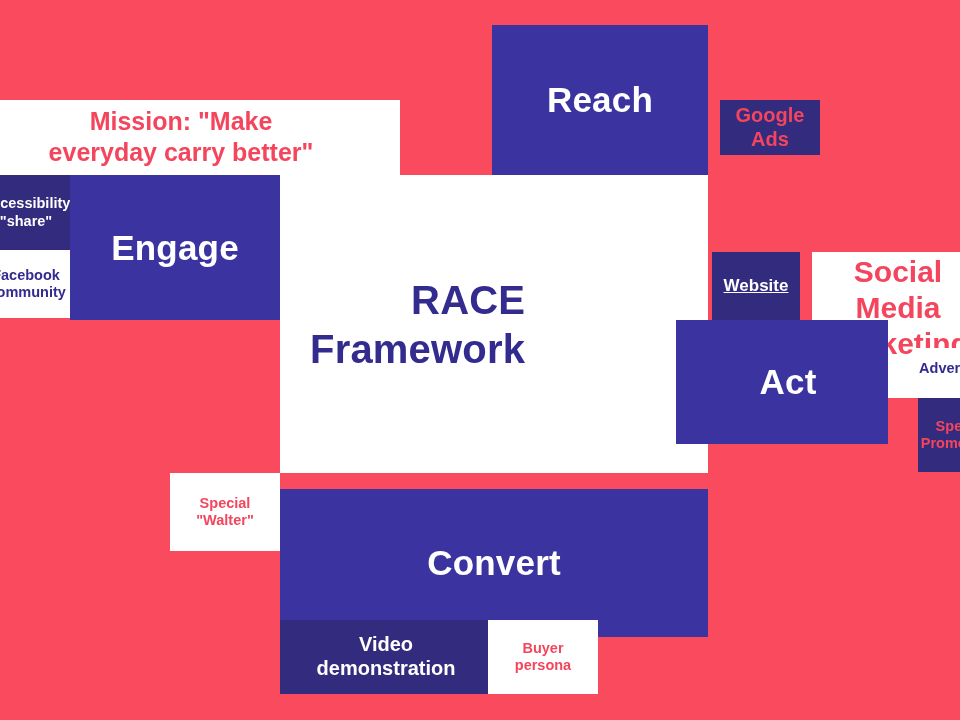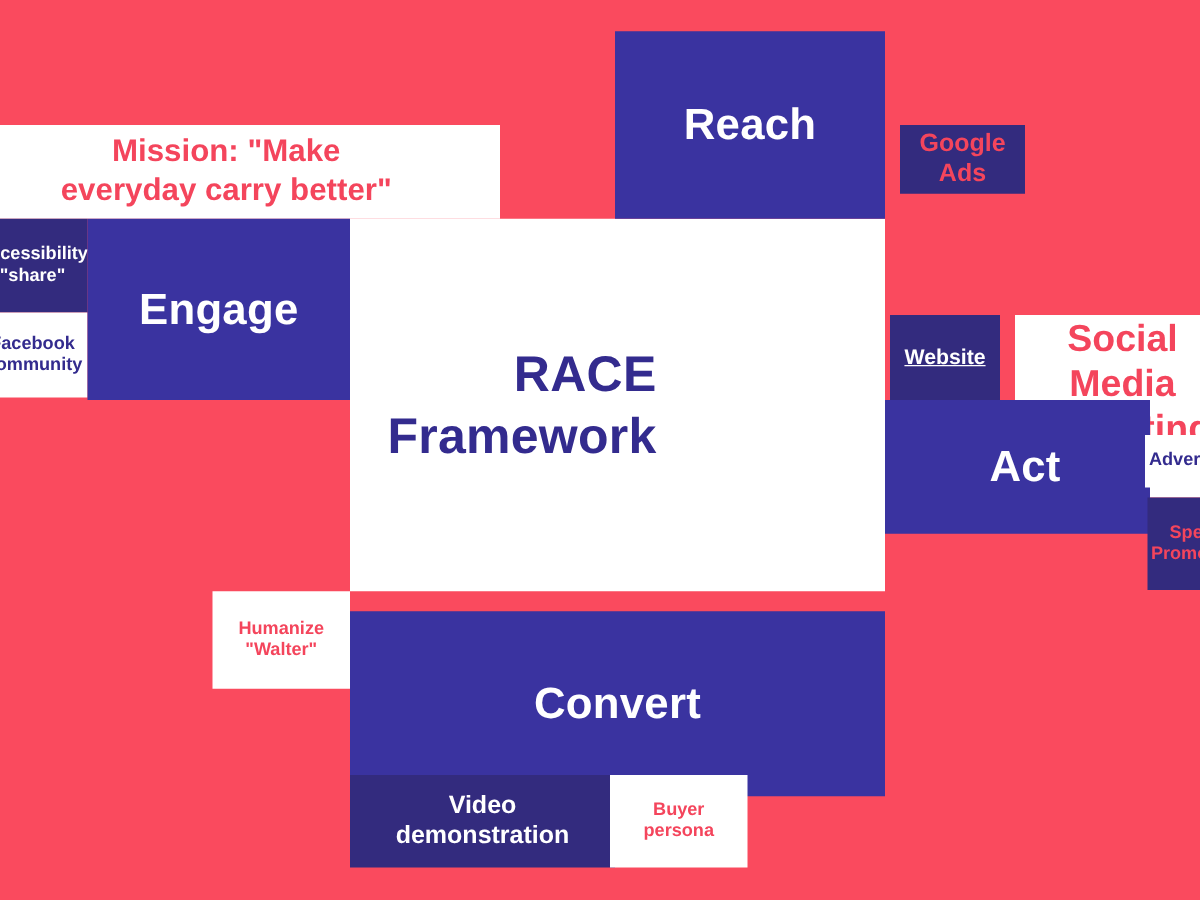--- a/index.html
+++ b/index.html
@@ -82,28 +82,28 @@
 
   <div class="blk t-navy center-label" style="left:310px; top:275px; width:400px; height:100px;">RACE
 Framework</div>
 
   <div class="blk s-darknav t-white tactic-md" style="left:712px; top:252px; width:88px; height:68px;text-decoration:underline;">Website</div>
 
   <div class="blk t-red big-side" style="left:818px; top:250px; width:160px; height:105px; align-items:flex-start; padding-top:4px;">Social
 Media
 Marketing</div>
 
-  <div class="blk s-navy t-white stage-label" style="left:708px; top:320px; width:212px; height:107px;padding-left:12px;">Act</div>
+  <div class="blk s-navy t-white stage-label" style="left:676px; top:320px; width:212px; height:124px;padding-left:12px;">Act</div>
 
   <div class="blk s-white t-navy tactic" style="left:916px; top:348px; width:86px; height:42px;">Advertising</div>
 
   <div class="blk s-darknav t-red tactic" style="left:918px; top:398px; width:86px; height:74px;">Special
 Promotions</div>
 
-  <div class="blk s-white t-red tactic" style="left:170px; top:473px; width:110px; height:78px;">Humanize
+  <div class="blk s-white t-red tactic" style="left:170px; top:473px; width:110px; height:78px;">Special
 "Walter"</div>
 
   <div class="blk s-navy t-white stage-label" style="left:280px; top:489px; width:428px; height:148px;">Convert</div>
 
   <div class="blk s-darknav t-white tactic-lg" style="left:280px; top:620px; width:212px; height:74px;">Video
 demonstration</div>
 
   <div class="blk s-white t-red tactic" style="left:488px; top:620px; width:110px; height:74px;">Buyer
 persona</div>
 

